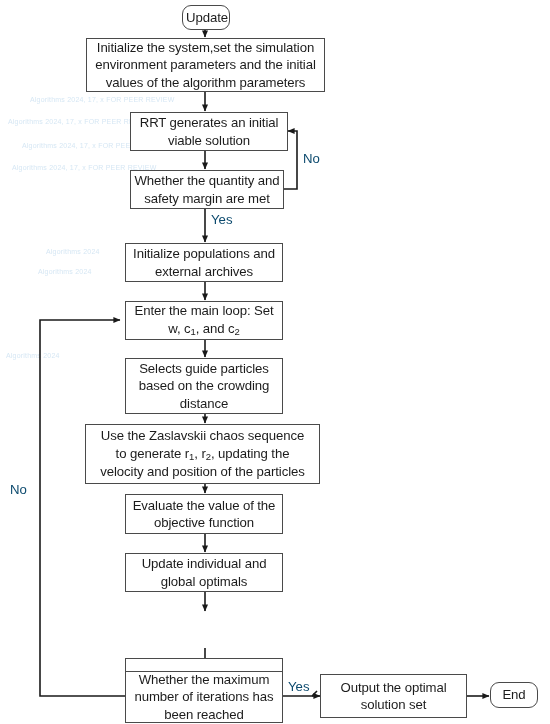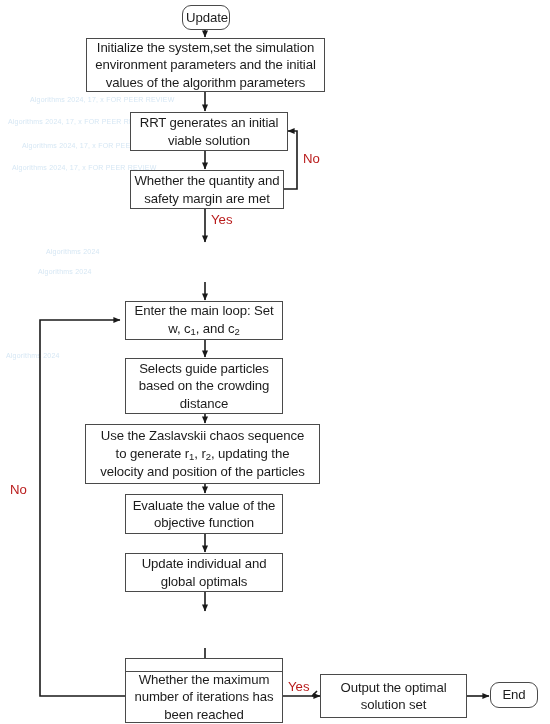--- a/index.html
+++ b/index.html
@@ -49,21 +49,21 @@
   }
   .node-label {
     display: block;
     width: 100%;
     white-space: pre-line;
   }
   .edge-label {
     position: absolute;
     font-size: 13.2px;
     line-height: 1.1;
-    color: #b91c1c;
+    color: #0c4a6e;
     background: transparent;
     white-space: nowrap;
   }
   .watermark {
     position: absolute;
     color: #cfe3f2;
     font-size: 7px;
     line-height: 1.05;
     letter-spacing: 0.2px;
     white-space: nowrap;
@@ -141,20 +141,24 @@
     <span class="node-label">Initialize the system,set the simulation
 environment parameters and the initial
 values of the algorithm parameters</span>
   </div>
 
   <div class="node" style="left:130px; top:170px; width:154px; height:39px;">
     <span class="node-label">Whether the quantity and
 safety margin are met</span>
   </div>
 
+  <div class="node" style="left:125px; top:243px; width:158px; height:39px;">
+    <span class="node-label">Initialize populations and
+external archives</span>
+  </div>
 
   <div class="node" style="left:125px; top:301px; width:158px; height:39px;">
     <span class="node-label">Enter the main loop: Set<br>w, c<sub>1</sub>, and c<sub>2</sub></span>
   </div>
 
   <div class="node" style="left:125px; top:358px; width:158px; height:56px;">
     <span class="node-label">Selects guide particles
 based on the crowding
 distance</span>
   </div>

